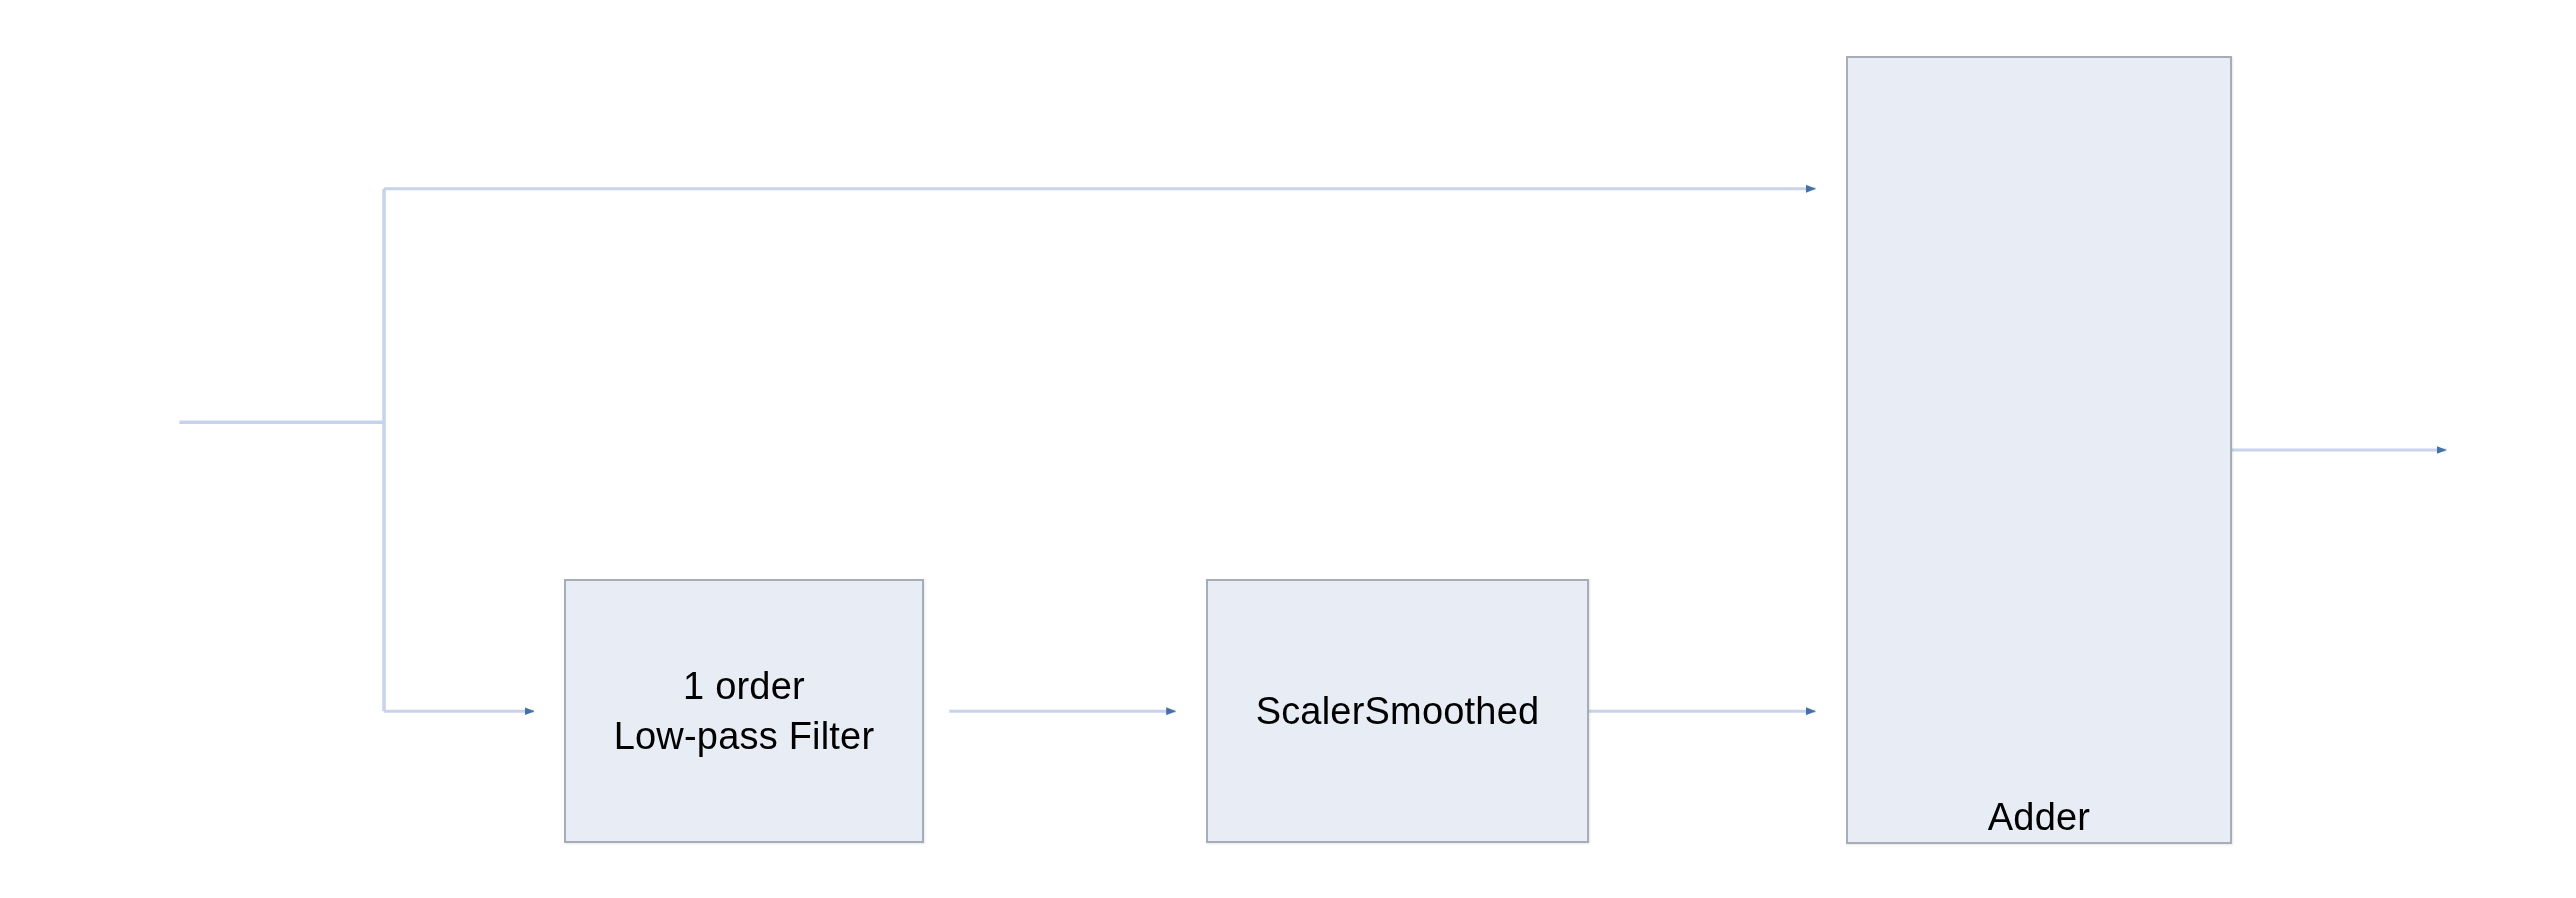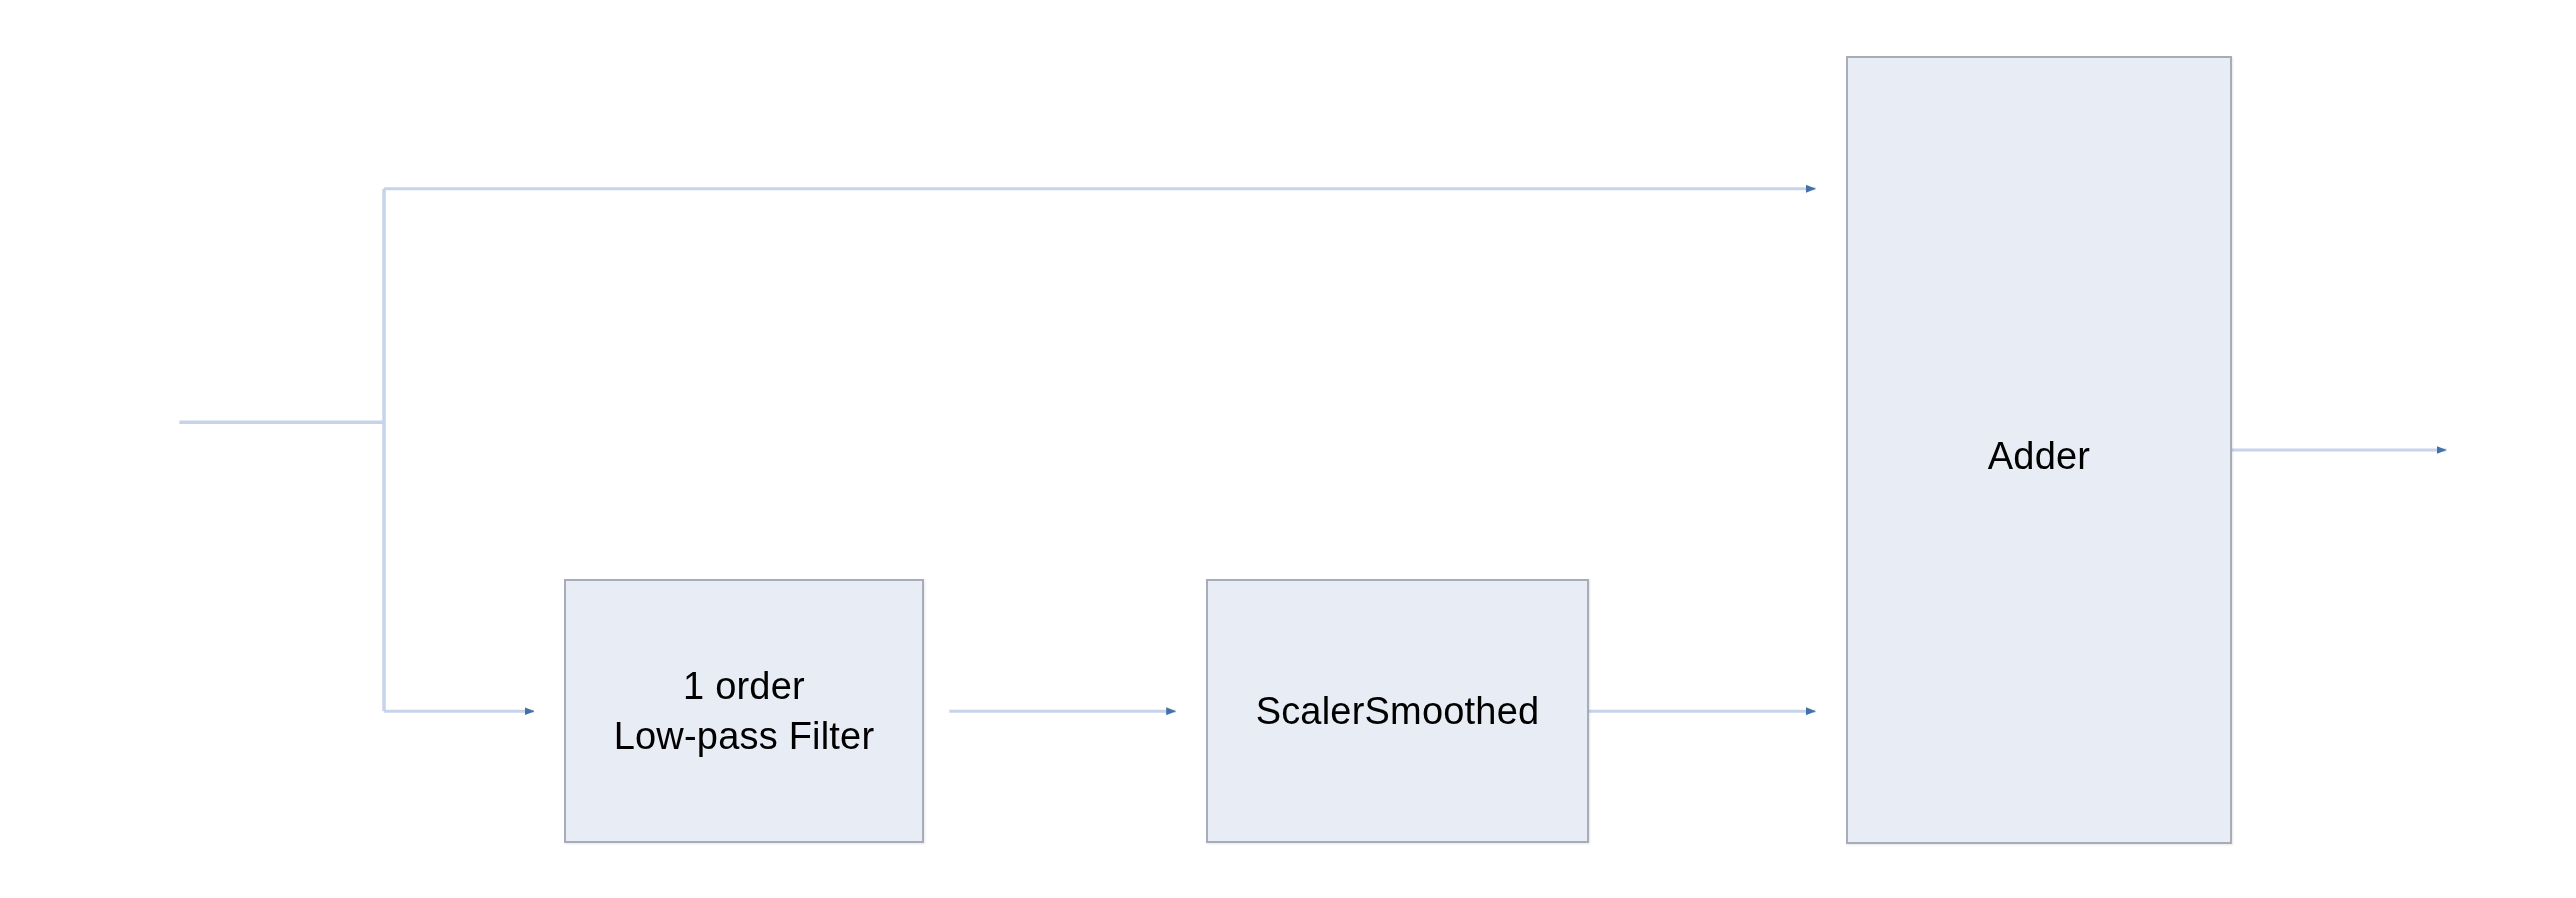--- a/index.html
+++ b/index.html
@@ -40,21 +40,21 @@
     line-height: 1.32;
     letter-spacing: 0.2px;
     box-shadow: 1px 1px 2px rgba(0,0,0,0.10);
   }
   .node-label {
     white-space: pre-line;
     padding: 0 10px;
   }
   
   #node-adder {
-    align-items: flex-start;
+    align-items: flex-end;
     justify-content: center;
   }
   #node-adder .node-label {
     margin-top: 373px;
   }
 </style>
 </head>
 <body>
 
 <div id="canvas">

